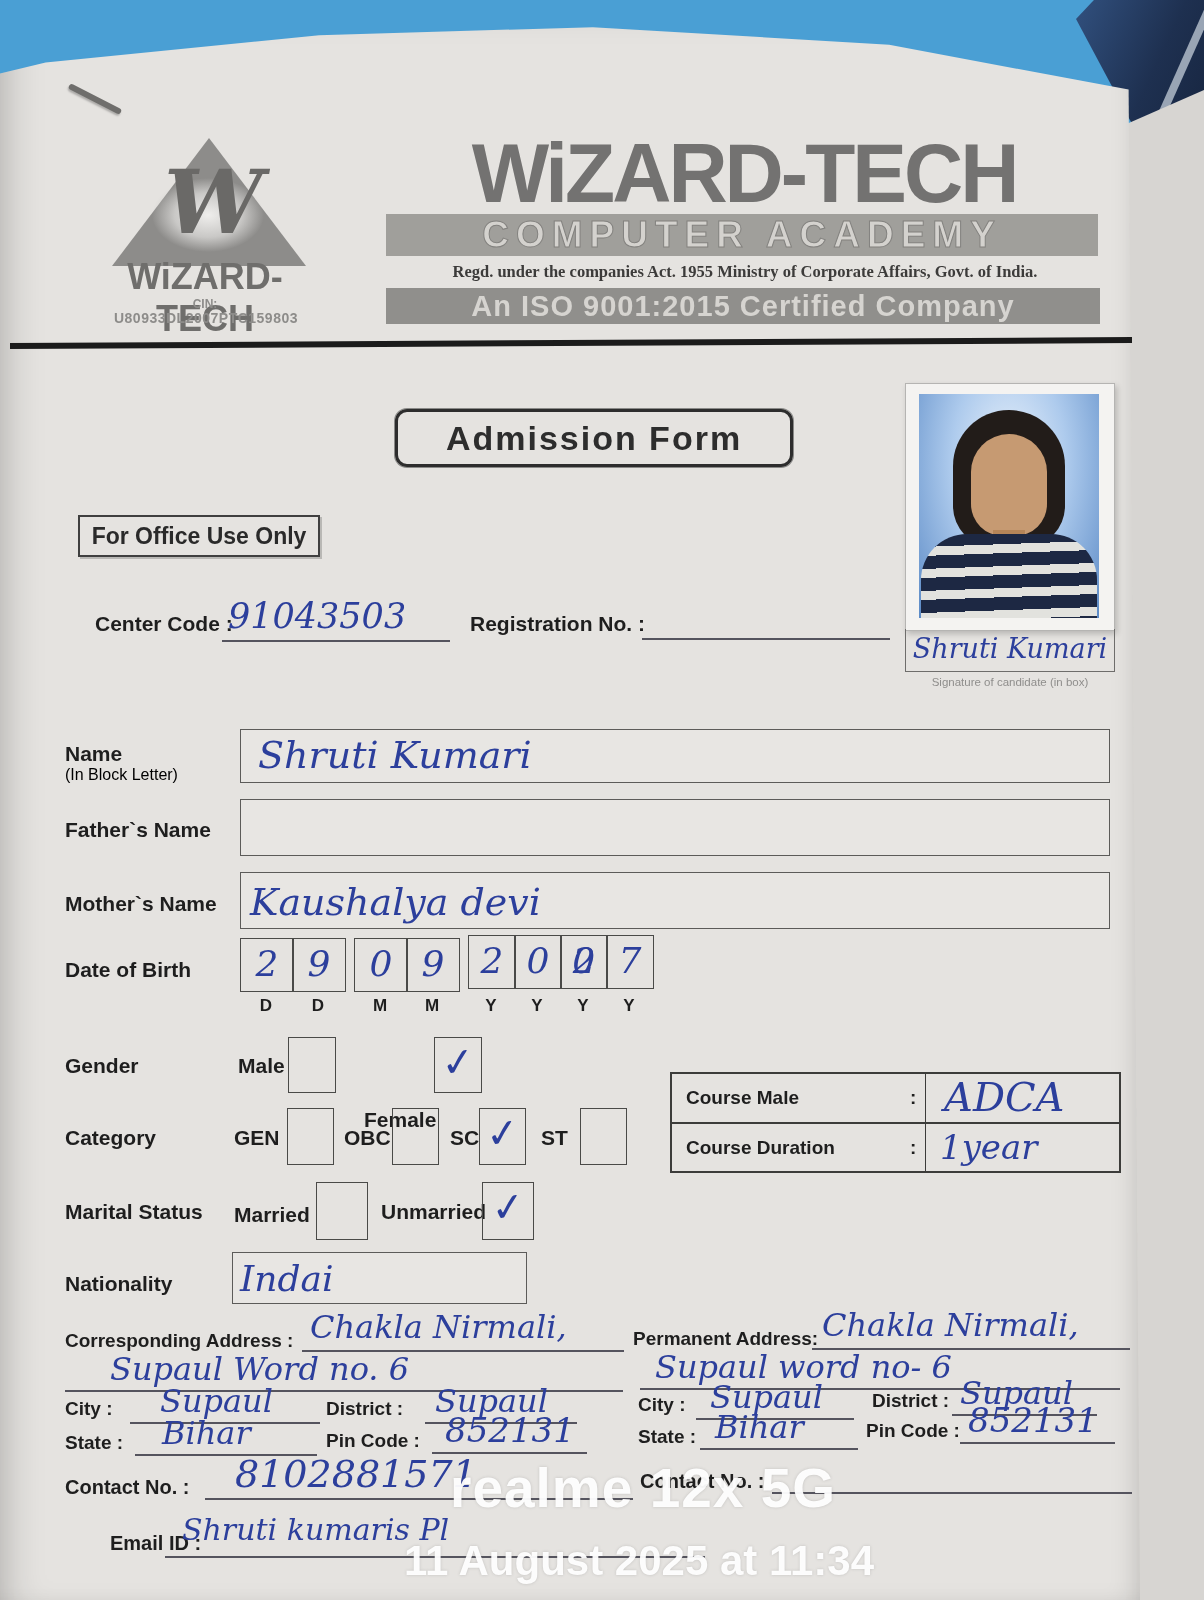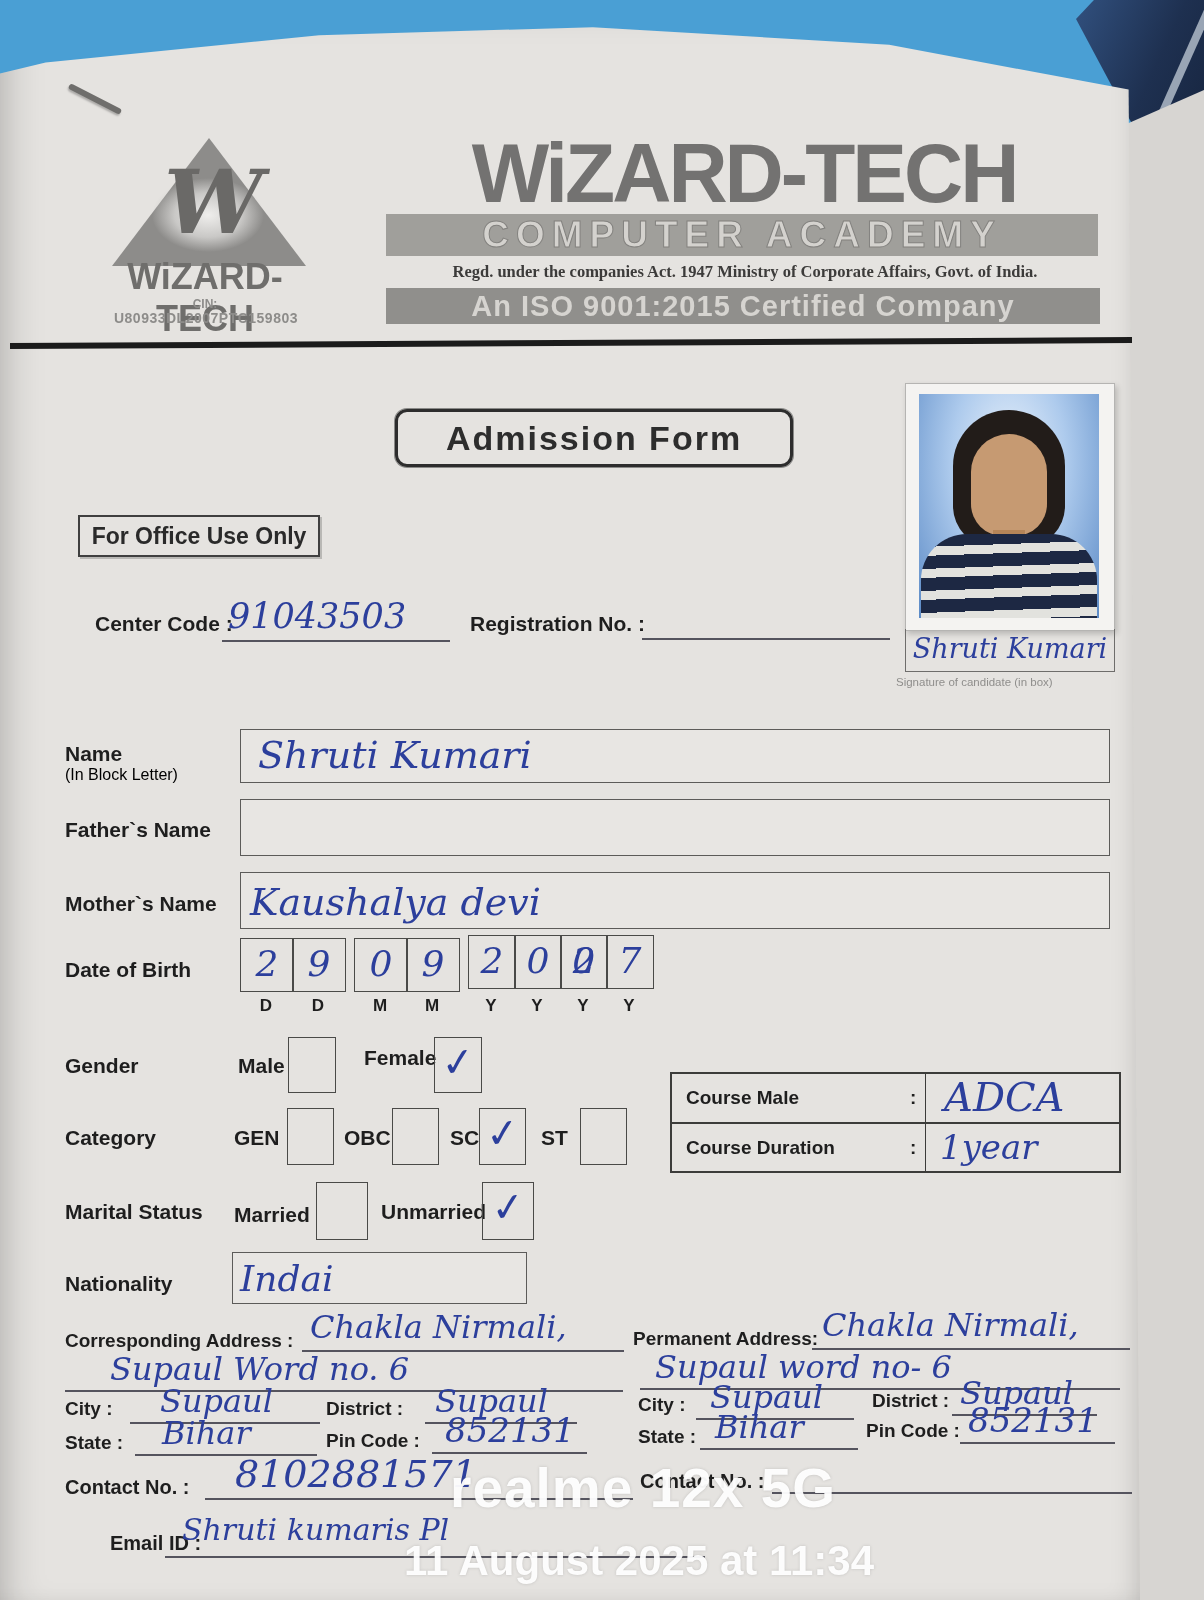--- a/index.html
+++ b/index.html
@@ -62,21 +62,21 @@
     background:radial-gradient(ellipse at 50% 30%,#eaf2fb 0%,#aecbed 45%,#5b8ac6 100%);}
   .p-hair{position:absolute;top:16px;left:34px;width:112px;height:138px;background:#221c19;
     border-radius:56px 56px 42px 42px;}
   .p-face{position:absolute;top:40px;left:52px;width:76px;height:102px;background:#c69a72;
     border-radius:38px 38px 32px 32px;}
   .p-neck{position:absolute;top:136px;left:74px;width:32px;height:28px;background:#b58558;}
   .p-shirt{position:absolute;bottom:0;left:2px;width:176px;height:84px;border-radius:46px 46px 0 0;
     background:repeating-linear-gradient(178deg,#1d2843 0 13px,#e2e2de 13px 22px);}
   .sig-box{position:absolute;left:905px;top:629px;width:208px;height:42px;
     border:1.5px solid #6e6d6b;border-top:none;text-align:center;}
-  .sig-caption{position:absolute;left:896px;top:676px;width:228px;text-align:left;
+  .sig-caption{position:absolute;left:896px;top:676px;width:228px;text-align:center;
     font-size:11.5px;color:#8f8e8c;}
 
   
   .lbl{position:absolute;font-weight:600;font-size:21px;color:#1e1e1e;white-space:nowrap;}
   .lbl-sm{position:absolute;font-weight:400;font-size:16px;color:#000000;white-space:nowrap;}
   .hw{position:absolute;font-family:"DejaVu Serif",serif;font-style:italic;color:#2c3f9c;
     white-space:nowrap;}
   .uline{position:absolute;border-bottom:2px solid #55545e;}
   .fbox{position:absolute;border:1.5px solid #5c5b59;background:rgba(255,255,255,.12);}
   .cbox{position:absolute;border:1.6px solid #4a4a48;text-align:center;}
@@ -112,21 +112,21 @@
 
   <div class="logo-triangle"></div>
   <div class="logo-glow"></div>
   <div class="logo-w">W</div>
   <div class="logo-brand">WiZARD-TECH</div>
   <div class="logo-cin">CIN:</div>
   <div class="logo-cin2">U80933DL2007PTC159803</div>
 
   <div class="big-title">WiZARD-TECH</div>
   <div class="academy-band">COMPUTER ACADEMY</div>
-  <div class="regd-line">Regd. under the companies Act. 1947 Ministry of Corporate Affairs, Govt. of India.</div>
+  <div class="regd-line">Regd. under the companies Act. 1955 Ministry of Corporate Affairs, Govt. of India.</div>
   <div class="iso-band">An ISO 9001:2015 Certified Company</div>
   <div class="black-rule"></div>
 
   <div class="admission-title">Admission Form</div>
   <div class="office-box">For Office Use Only</div>
 
   <div class="photo-frame">
     <div class="photo">
       <div class="p-hair"></div>
       <div class="p-face"></div>
@@ -173,21 +173,21 @@
   <div class="dletter" style="left:468px;top:996px;width:46px;">Y</div>
   <div class="dletter" style="left:514px;top:996px;width:46px;">Y</div>
   <div class="dletter" style="left:560px;top:996px;width:46px;">Y</div>
   <div class="dletter" style="left:606px;top:996px;width:46px;">Y</div>
 
   <div class="lbl" style="left:65px;top:1054px;">Gender</div>
   <div class="lbl" style="left:238px;top:1054px;">Male</div>
   <div class="cbox" style="left:288px;top:1037px;width:46px;height:54px;">
       <span class="check"></span>
     </div>
-  <div class="lbl" style="left:364px;top:1046px;">Female</div>
+  <div class="lbl" style="left:364px;top:1108px;">Female</div>
   <div class="cbox" style="left:434px;top:1037px;width:46px;height:54px;">
       <span class="check">✓</span>
     </div>
 
   <div class="lbl" style="left:65px;top:1126px;">Category</div>
   <div class="lbl" style="left:234px;top:1126px;">GEN</div>
   <div class="cbox" style="left:287px;top:1108px;width:45px;height:55px;">
       <span class="check"></span>
     </div>
   <div class="lbl" style="left:344px;top:1126px;">OBC</div>

